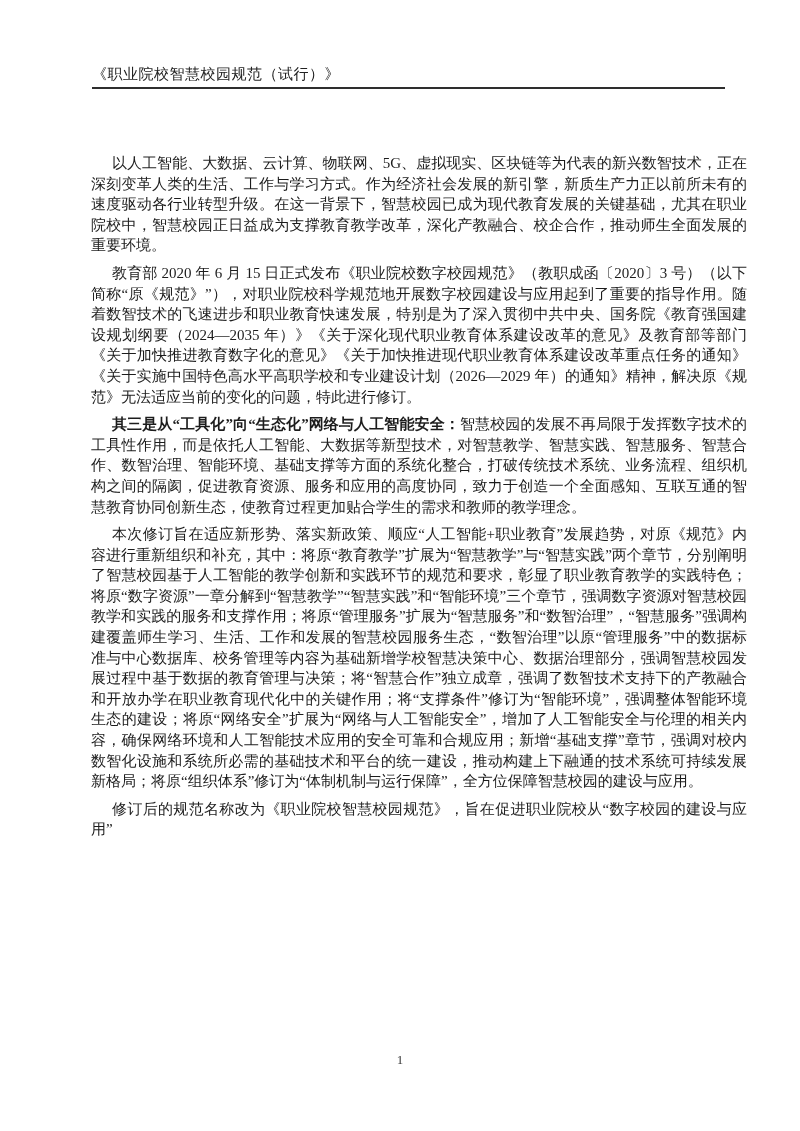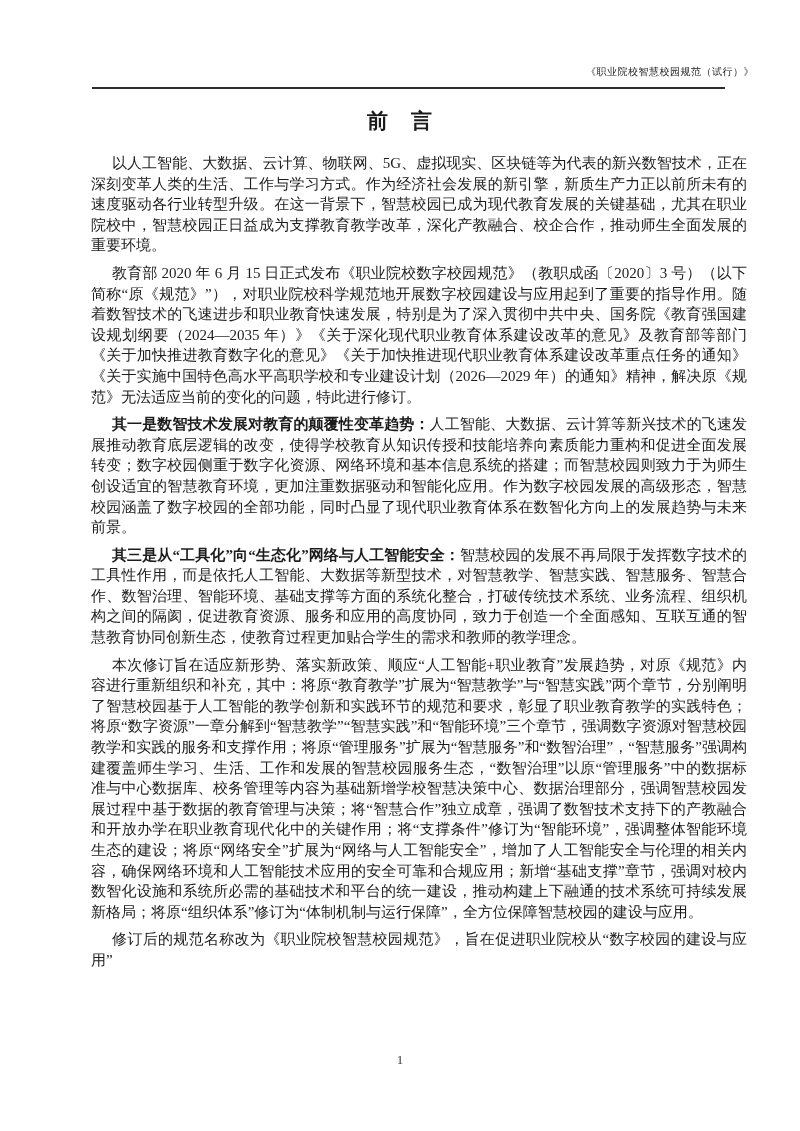--- a/index.html
+++ b/index.html
@@ -14,22 +14,22 @@
     background: #ffffff;
     font-family: "Liberation Serif", "DejaVu Serif", serif;
     color: #1c1c1c;
     overflow: hidden;
   }
   .running-header {
     position: absolute;
     top: 65px;
     left: 92px;
     width: 662px;
-    text-align: right;
-    font-size: 10px;
+    text-align: left;
+    font-size: 15px;
     letter-spacing: 0.5px;
     color: #222222;
     white-space: nowrap;
   }
   .header-rule {
     position: absolute;
     top: 87px;
     left: 92px;
     width: 633px;
     height: 2px;
@@ -76,26 +76,24 @@
 </style>
 </head>
 <body>
 
 <div class="page">
 
   <div class="running-header">《职业院校智慧校园规范（试行）》</div>
 
   <div class="header-rule"></div>
 
-  <div class="page-title">前　言</div>
 
   <div class="doc-body">
     <p><span class="lead"></span><span>以人工智能、大数据、云计算、物联网、5G、虚拟现实、区块链等为代表的新兴数智技术，正在深刻变革人类的生活、工作与学习方式。作为经济社会发展的新引擎，新质生产力正以前所未有的速度驱动各行业转型升级。在这一背景下，智慧校园已成为现代教育发展的关键基础，尤其在职业院校中，智慧校园正日益成为支撑教育教学改革，深化产教融合、校企合作，推动师生全面发展的重要环境。</span></p>
     <p><span class="lead"></span><span>教育部 2020 年 6 月 15 日正式发布《职业院校数字校园规范》（教职成函〔2020〕3 号）（以下简称“原《规范》”），对职业院校科学规范地开展数字校园建设与应用起到了重要的指导作用。随着数智技术的飞速进步和职业教育快速发展，特别是为了深入贯彻中共中央、国务院《教育强国建设规划纲要（2024—2035 年）》《关于深化现代职业教育体系建设改革的意见》及教育部等部门《关于加快推进教育数字化的意见》《关于加快推进现代职业教育体系建设改革重点任务的通知》《关于实施中国特色高水平高职学校和专业建设计划（2026—2029 年）的通知》精神，解决原《规范》无法适应当前的变化的问题，特此进行修订。</span></p>
-    <p><span class="lead">其一是数智技术发展对教育的颠覆性变革趋势：</span><span>人工智能、大数据、云计算等新兴技术的飞速发展推动教育底层逻辑的改变，使得学校教育从知识传授和技能培养向素质能力重构和促进全面发展转变；数字校园侧重于数字化资源、网络环境和基本信息系统的搭建；而智慧校园则致力于为师生创设适宜的智慧教育环境，更加注重数据驱动和智能化应用。作为数字校园发展的高级形态，智慧校园涵盖了数字校园的全部功能，同时凸显了现代职业教育体系在数智化方向上的发展趋势与未来前景。</span></p>
     <p><span class="lead">其三是从“工具化”向“生态化”网络与人工智能安全：</span><span>智慧校园的发展不再局限于发挥数字技术的工具性作用，而是依托人工智能、大数据等新型技术，对智慧教学、智慧实践、智慧服务、智慧合作、数智治理、智能环境、基础支撑等方面的系统化整合，打破传统技术系统、业务流程、组织机构之间的隔阂，促进教育资源、服务和应用的高度协同，致力于创造一个全面感知、互联互通的智慧教育协同创新生态，使教育过程更加贴合学生的需求和教师的教学理念。</span></p>
     <p><span class="lead"></span><span>本次修订旨在适应新形势、落实新政策、顺应“人工智能+职业教育”发展趋势，对原《规范》内容进行重新组织和补充，其中：将原“教育教学”扩展为“智慧教学”与“智慧实践”两个章节，分别阐明了智慧校园基于人工智能的教学创新和实践环节的规范和要求，彰显了职业教育教学的实践特色；将原“数字资源”一章分解到“智慧教学”“智慧实践”和“智能环境”三个章节，强调数字资源对智慧校园教学和实践的服务和支撑作用；将原“管理服务”扩展为“智慧服务”和“数智治理”，“智慧服务”强调构建覆盖师生学习、生活、工作和发展的智慧校园服务生态，“数智治理”以原“管理服务”中的数据标准与中心数据库、校务管理等内容为基础新增学校智慧决策中心、数据治理部分，强调智慧校园发展过程中基于数据的教育管理与决策；将“智慧合作”独立成章，强调了数智技术支持下的产教融合和开放办学在职业教育现代化中的关键作用；将“支撑条件”修订为“智能环境”，强调整体智能环境生态的建设；将原“网络安全”扩展为“网络与人工智能安全”，增加了人工智能安全与伦理的相关内容，确保网络环境和人工智能技术应用的安全可靠和合规应用；新增“基础支撑”章节，强调对校内数智化设施和系统所必需的基础技术和平台的统一建设，推动构建上下融通的技术系统可持续发展新格局；将原“组织体系”修订为“体制机制与运行保障”，全方位保障智慧校园的建设与应用。</span></p>
     <p><span class="lead"></span><span>修订后的规范名称改为《职业院校智慧校园规范》，旨在促进职业院校从“数字校园的建设与应用”</span></p>
   </div>
 
   <div class="page-number">1</div>
 
 </div>
 
 </body></html>

